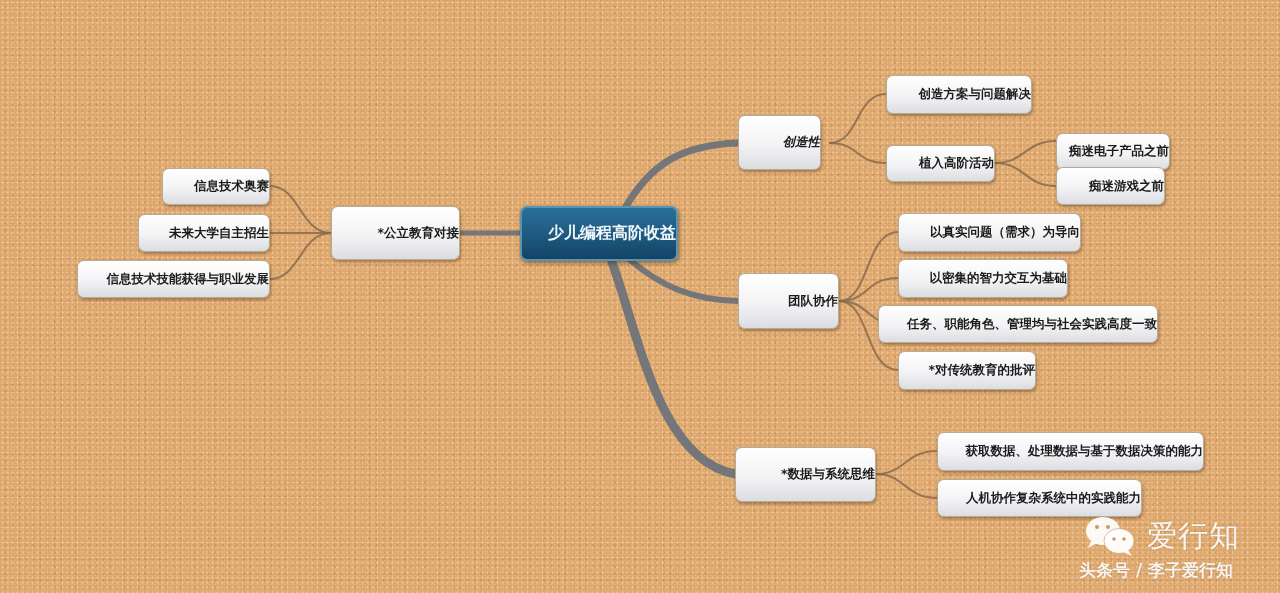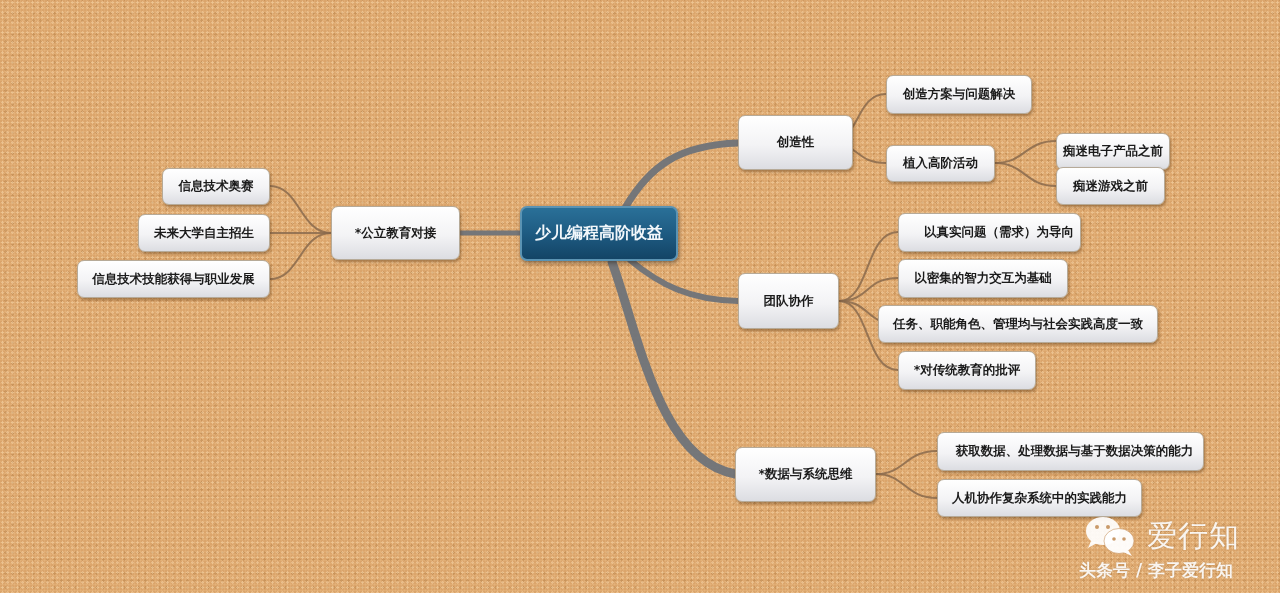--- a/index.html
+++ b/index.html
@@ -10,21 +10,21 @@
       radial-gradient(rgba(255,230,190,0.35) 1px, transparent 1.4px),
       radial-gradient(rgba(150,95,40,0.25) 1px, transparent 1.4px),
       radial-gradient(rgba(255,220,170,0.25) 0.8px, transparent 1.2px);
     background-size: 5px 5px, 7px 7px, 3px 3px;
     background-position: 0 0, 2px 3px, 1px 1px;
     font-family:"DejaVu Sans", "Liberation Sans", sans-serif;
   }
   svg.links { position:absolute; left:0; top:0; width:1280px; height:593px; }
   .node {
     position:absolute; box-sizing:border-box;
-    display:flex; align-items:center; justify-content:center;
+    display:flex; align-items:center; justify-content:flex-end;
     border-radius:7px;
     background:linear-gradient(#ffffff 0%, #f3f3f5 55%, #dcdde2 100%);
     border:1px solid #b6aa98;
     box-shadow: 1px 2px 3px rgba(90,55,20,0.45);
     color:#1b1b1b; font-size:12.5px; font-weight:bold; white-space:nowrap;
     cursor:pointer;
   }
   .node.root {
     background:linear-gradient(#2a7098 0%, #1e5b82 50%, #134466 100%);
     border:2px solid #5b93b3;
@@ -85,21 +85,21 @@
 <div class="node" style="left:162px;top:168px;width:108px;height:37px;">
   <span>信息技术奥赛</span>
 </div>
 <div class="node" style="left:138px;top:214px;width:132px;height:38px;">
   <span>未来大学自主招生</span>
 </div>
 <div class="node" style="left:77px;top:260px;width:193px;height:38px;">
   <span>信息技术技能获得与职业发展</span>
 </div>
 
-<div class="node" style="left:738px;top:115px;width:115px;height:55px;">
+<div class="node" style="left:738px;top:115px;width:83px;height:55px;font-style:italic;">
   <span>创造性</span>
 </div>
 <div class="node" style="left:886px;top:75px;width:146px;height:39px;">
   <span>创造方案与问题解决</span>
 </div>
 <div class="node" style="left:886px;top:145px;width:109px;height:37px;">
   <span>植入高阶活动</span>
 </div>
 <div class="node" style="left:1056px;top:133px;width:114px;height:37px;">
   <span>痴迷电子产品之前</span>

